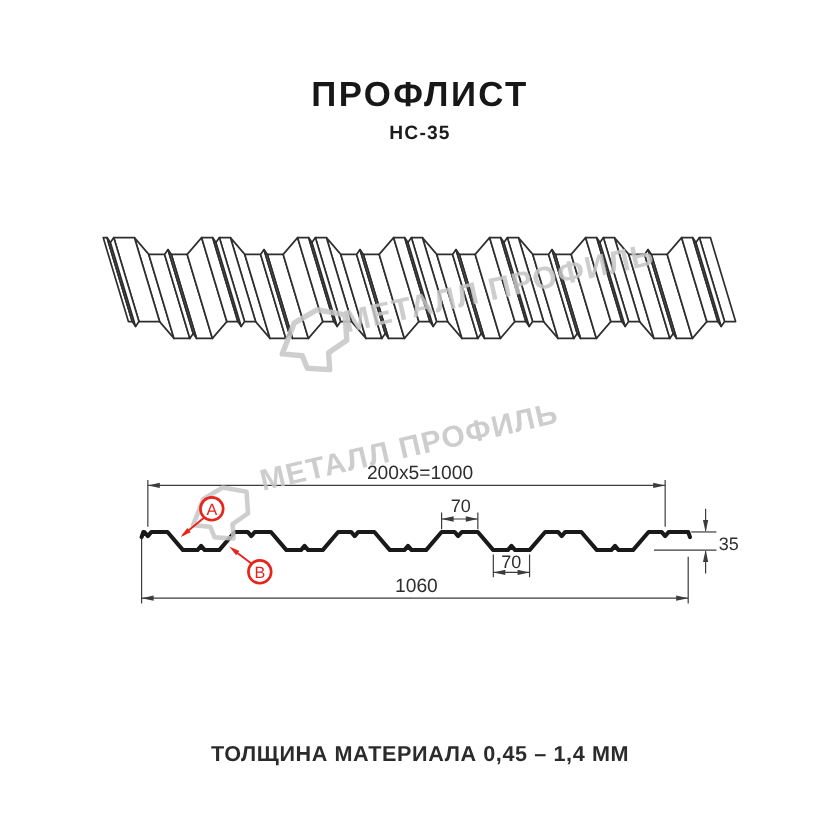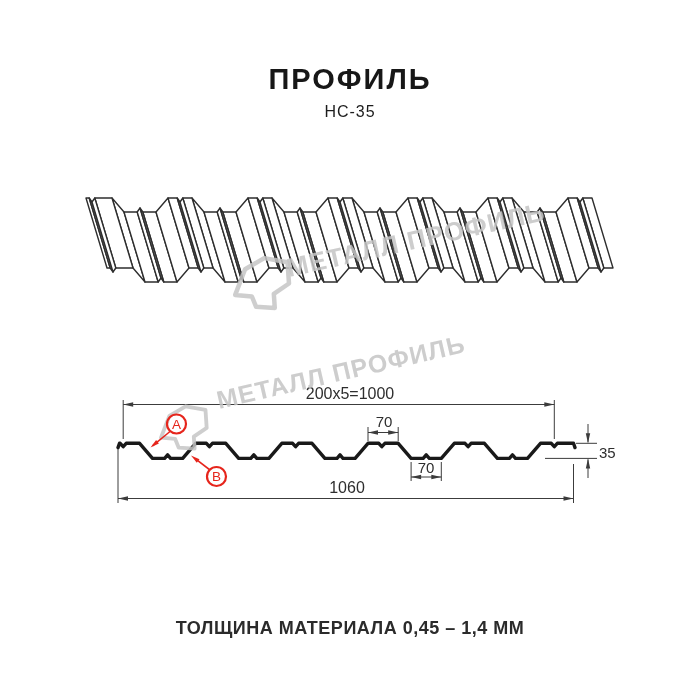--- a/index.html
+++ b/index.html
@@ -1,20 +1,20 @@
 <!DOCTYPE html>
 <html><head>
 <meta charset="utf-8">
 <style>
   html,body{margin:0;padding:0;background:#fff;}
   .page{position:relative;width:700px;height:700px;background:#ffffff;overflow:hidden;
         font-family:"Liberation Sans", sans-serif;}
   .ctr{position:absolute;left:0;right:0;text-align:center;}
   .title{top:63px;font-size:29px;font-weight:800;letter-spacing:2px;color:#171717;}
-  .subtitle{top:103px;font-size:16px;font-weight:400;letter-spacing:1px;color:#1c1c1c;}
+  .subtitle{top:103px;font-size:16px;font-weight:700;letter-spacing:1px;color:#1c1c1c;}
   .footer{top:618px;font-size:18px;font-weight:600;letter-spacing:.5px;color:#2b2b2b;}
   svg.draw{position:absolute;left:0;top:0;}
   .thin{stroke:#3c3c3c;stroke-width:1;fill:none;}
   .thinfill{fill:#3c3c3c;stroke:none;}
   .xsec{stroke:#191919;stroke-width:3.4;fill:none;stroke-linejoin:round;stroke-linecap:round;}
   .iso q, .isoq{fill:#fff;stroke:#2e2e2e;stroke-width:1.4;stroke-linejoin:round;}
   .dimtext{font-family:"Liberation Sans",sans-serif;font-size:16px;fill:#2e2e2e;}
   .dimtext.small{font-size:15px;}
   .red{stroke:#e6251c;fill:none;stroke-width:2.2;}
   .redline{stroke:#e6251c;stroke-width:1.6;fill:none;}
@@ -22,21 +22,21 @@
   .redtext{font-family:"Liberation Sans",sans-serif;font-size:13.5px;fill:#e6251c;}
   .wmtext{font-family:"Liberation Sans",sans-serif;font-weight:700;font-size:26px;
           fill:#c5c5c5;letter-spacing:1px;opacity:.85;}
   .wmlogo{fill:none;stroke:#c5c5c5;stroke-width:4.5;stroke-linejoin:round;opacity:.85;}
 </style>
 </head>
 <body>
 
 <div class="page">
 
-  <div class="ctr title">ПРОФИЛЬ</div>
+  <div class="ctr title">ПРОФЛИСТ</div>
   <div class="ctr subtitle">НС-35</div>
 
   <svg class="draw" width="700" height="700" viewBox="0 0 700 700">
 
     <g id="iso-view">
         <path class="isoq" d="M133,268 L145,282 L124,212 L112,198 Z"></path>
         <path class="isoq" d="M145,282 L158.2,282 L137.2,212 L124,212 Z"></path>
         <path class="isoq" d="M163.8,282 L177,282 L156,212 L142.8,212 Z"></path>
         <path class="isoq" d="M177,282 L189,268 L168,198 L156,212 Z"></path>
         <path class="isoq" d="M213,268 L225,282 L204,212 L192,198 Z"></path>

